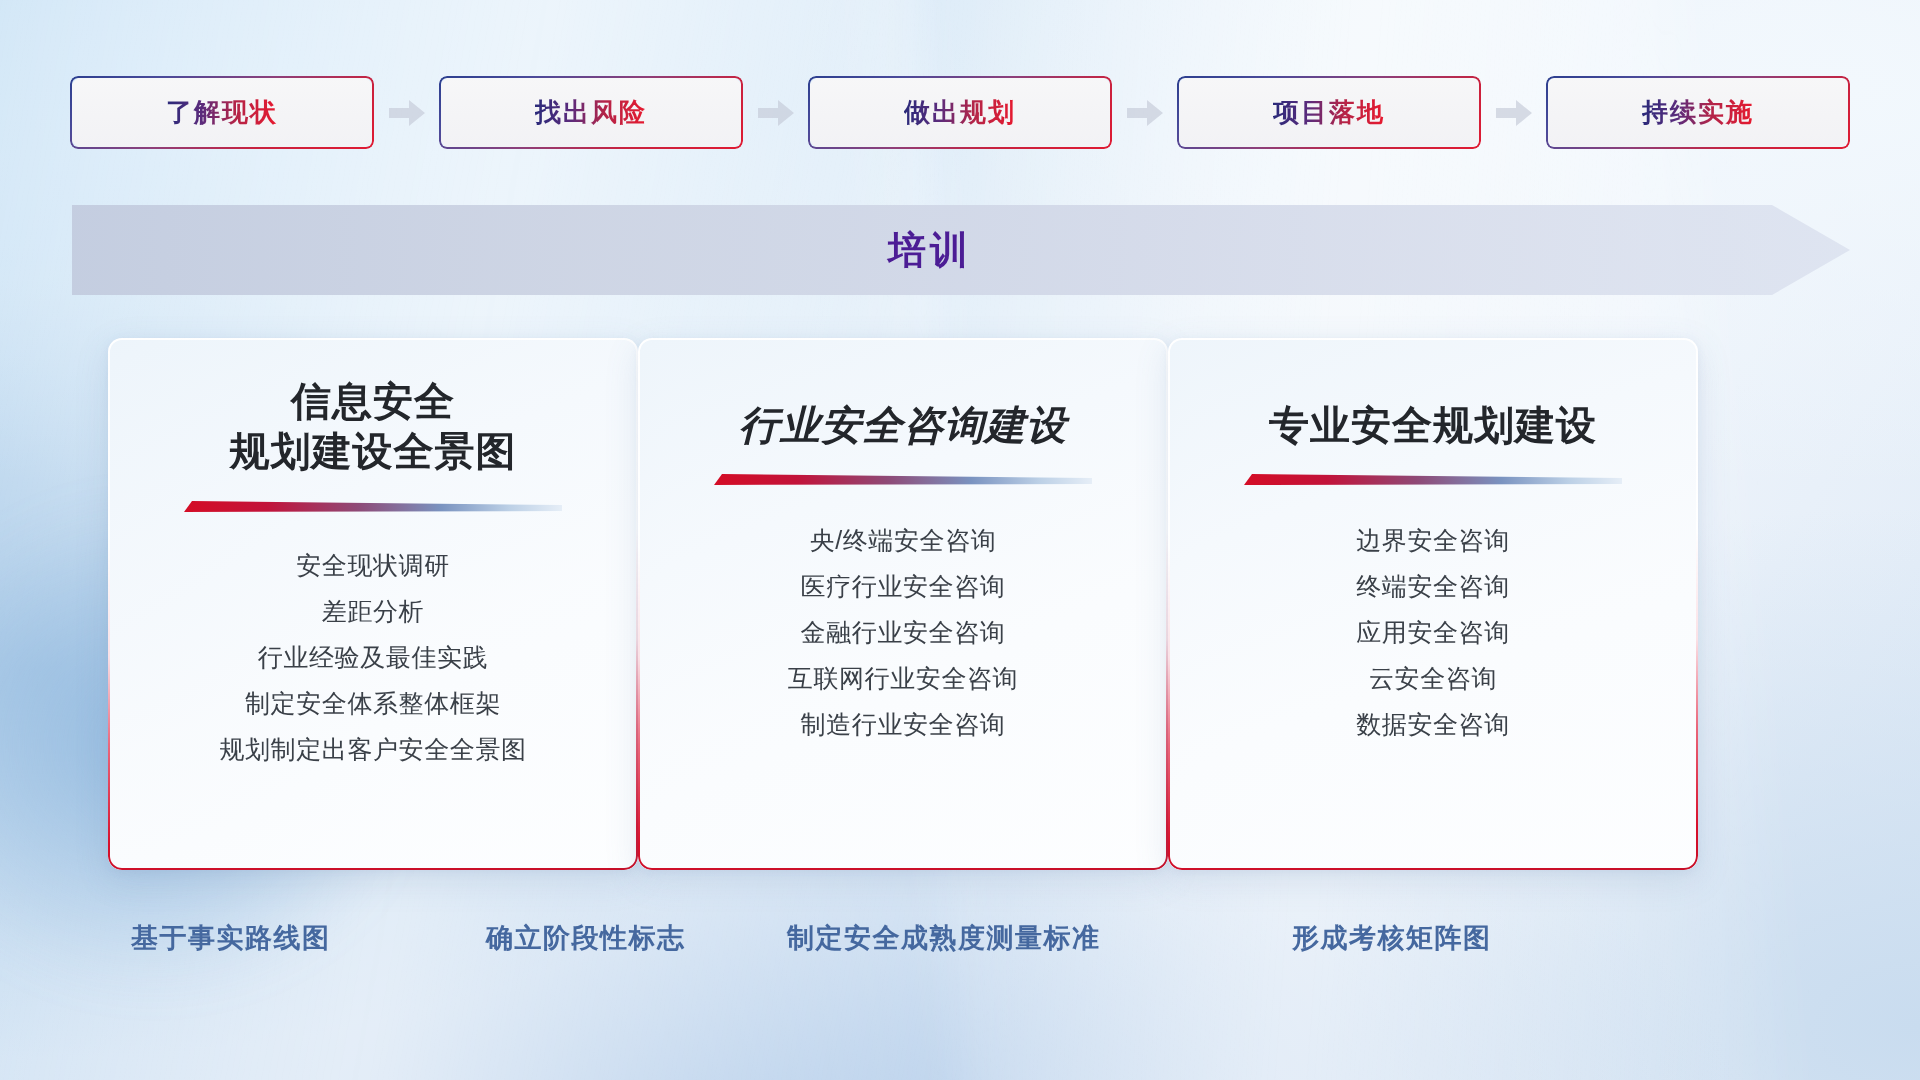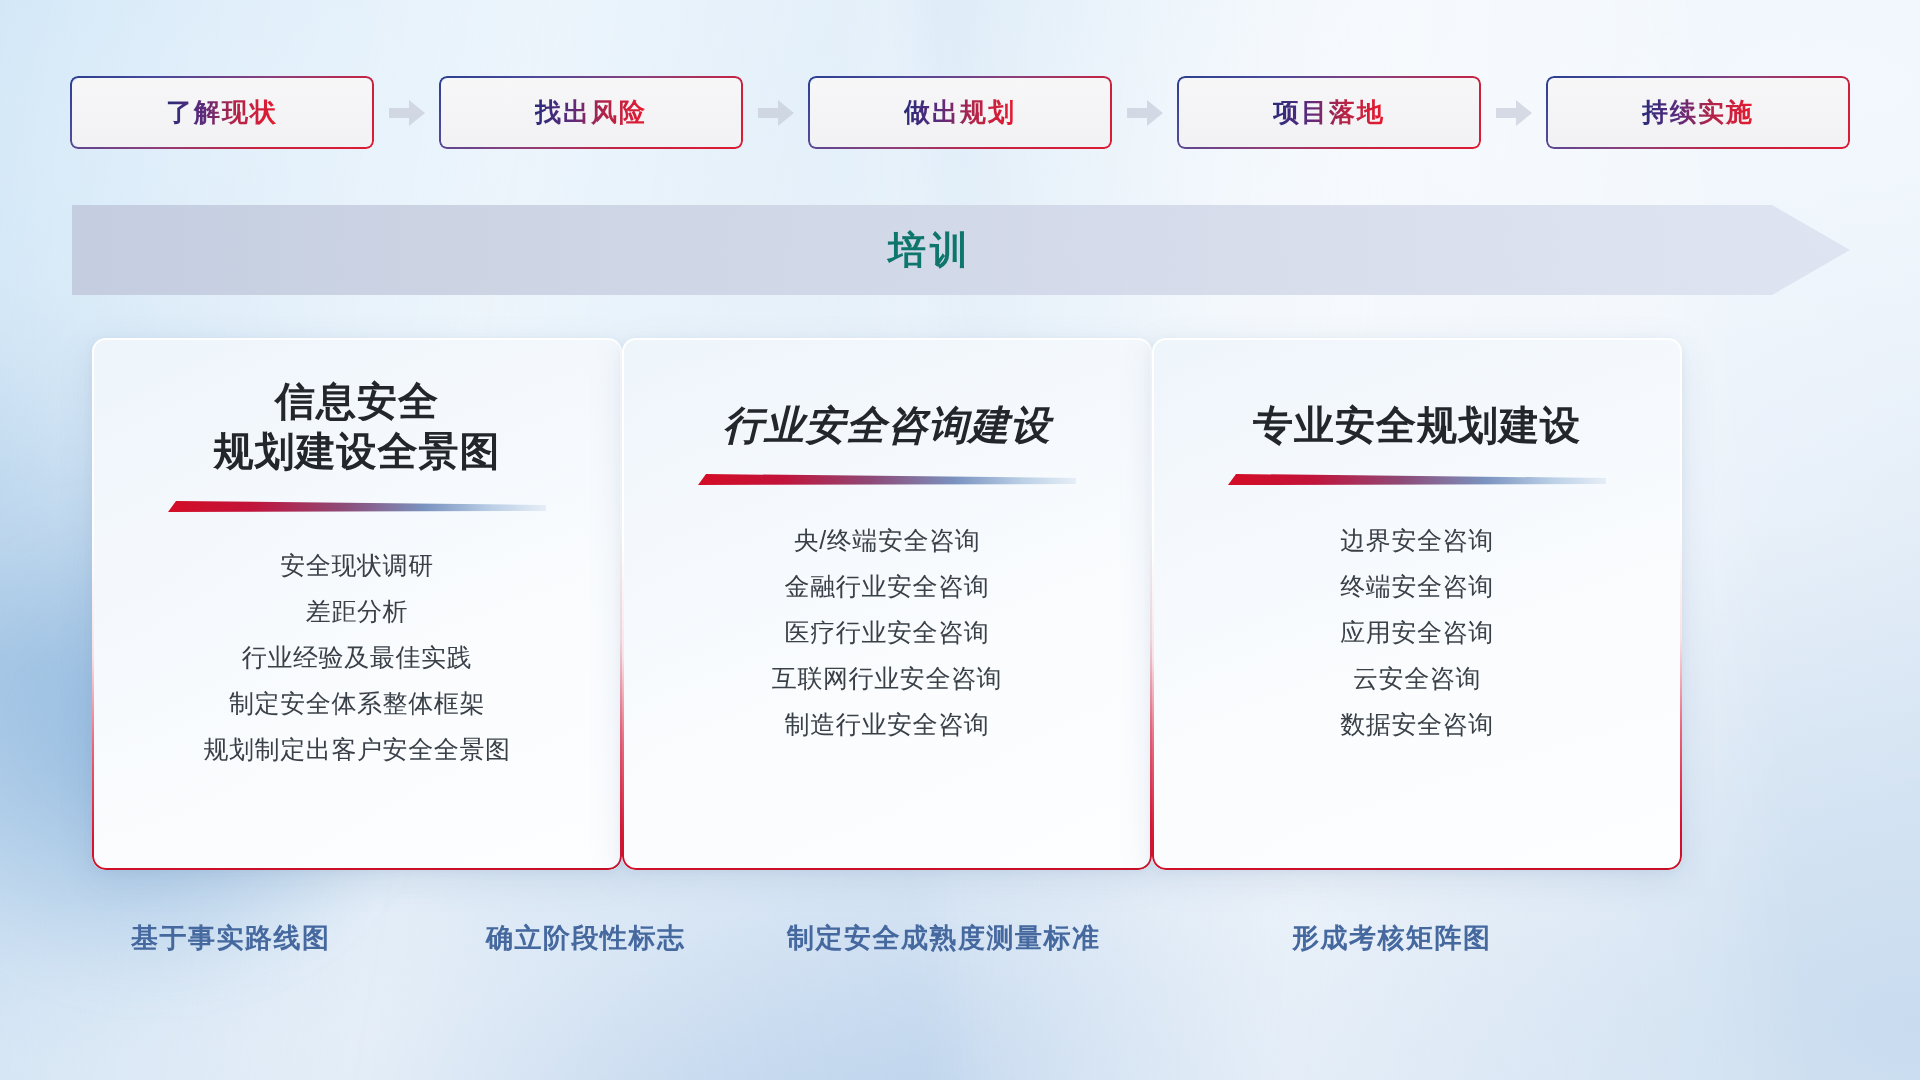--- a/index.html
+++ b/index.html
@@ -83,27 +83,27 @@
   .proc-arrow svg{ display:block; width:100%; height:100%; }
 
   
   .banner{
     position:absolute; left:72px; top:205px; width:1778px; height:90px;
   }
   .banner svg{ display:block; width:100%; height:100%; }
   .banner-label{
     position:absolute; left:0; top:0; width:1778px; height:90px;
     display:flex; align-items:center; justify-content:center;
-    font-size:38px; font-weight:600; color:#0f766e; letter-spacing:4px;
+    font-size:38px; font-weight:600; color:#4c1d95; letter-spacing:4px;
     padding-right:62px;
   }
 
   
   .cards{
-    position:absolute; left:92px; top:338px; width:1515px; height:532px;
+    position:absolute; left:108px; top:338px; width:1515px; height:532px;
     display:flex; justify-content:space-between;
   }
   .card{
     position:relative;
     width:530px; height:532px;
     border-radius:14px;
     background:linear-gradient(160deg,
         rgba(238,245,251,.96) 0%,
         rgba(245,249,253,.97) 30%,
         rgba(250,252,254,.98) 58%,
@@ -286,22 +286,22 @@
               <stop offset="68%" stop-color="#7a93c0"></stop>
               <stop offset="86%" stop-color="#bcd0e6"></stop>
               <stop offset="100%" stop-color="#e6eef7"></stop>
             </linearGradient>
           </defs>
           <path d="M8 2 L378 6 L378 12 L0 13 Z" fill="url(#dv2)"></path>
         </svg>
       </div>
       <div class="card-list">
         <div class="card-list-item">央/终端安全咨询</div>
+        <div class="card-list-item">医疗行业安全咨询</div>
         <div class="card-list-item">金融行业安全咨询</div>
-        <div class="card-list-item">医疗行业安全咨询</div>
         <div class="card-list-item">互联网行业安全咨询</div>
         <div class="card-list-item">制造行业安全咨询</div>
       </div>
     </div>
   </div>
 
   <div class="card card--3">
     <div class="card-inner">
       <div class="card-title">专业安全规划建设</div>
       <div class="card-divider">

